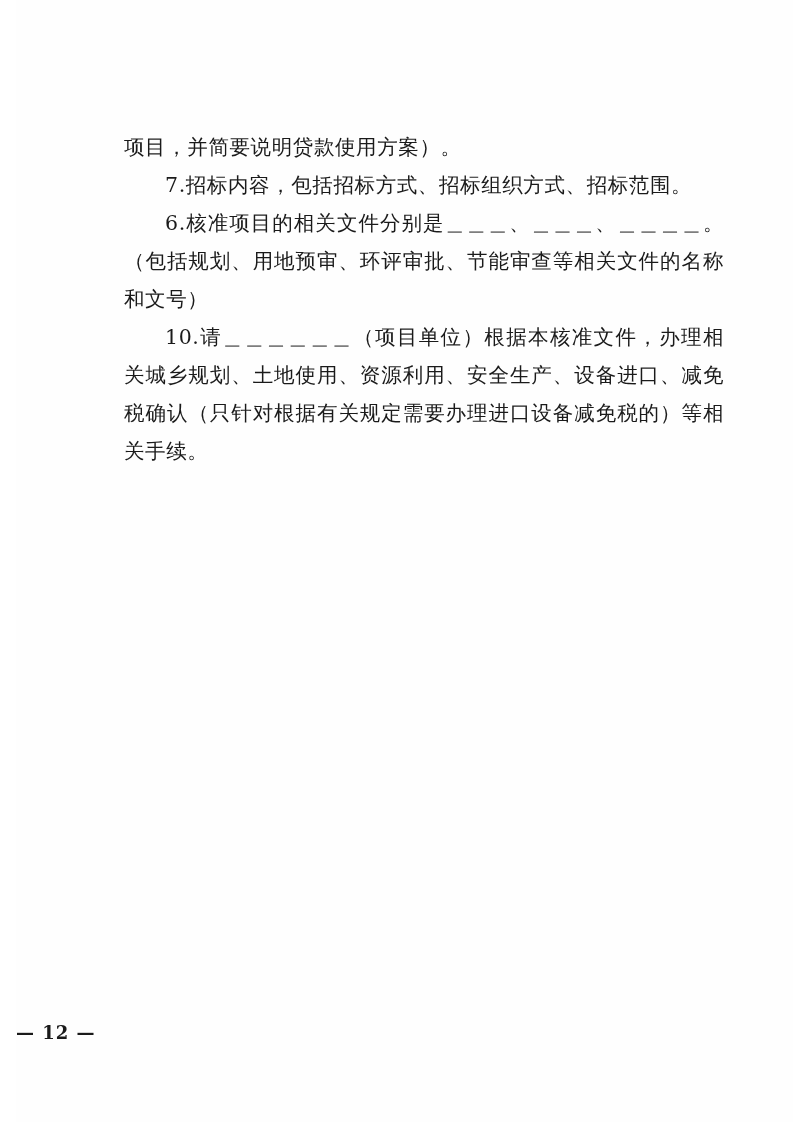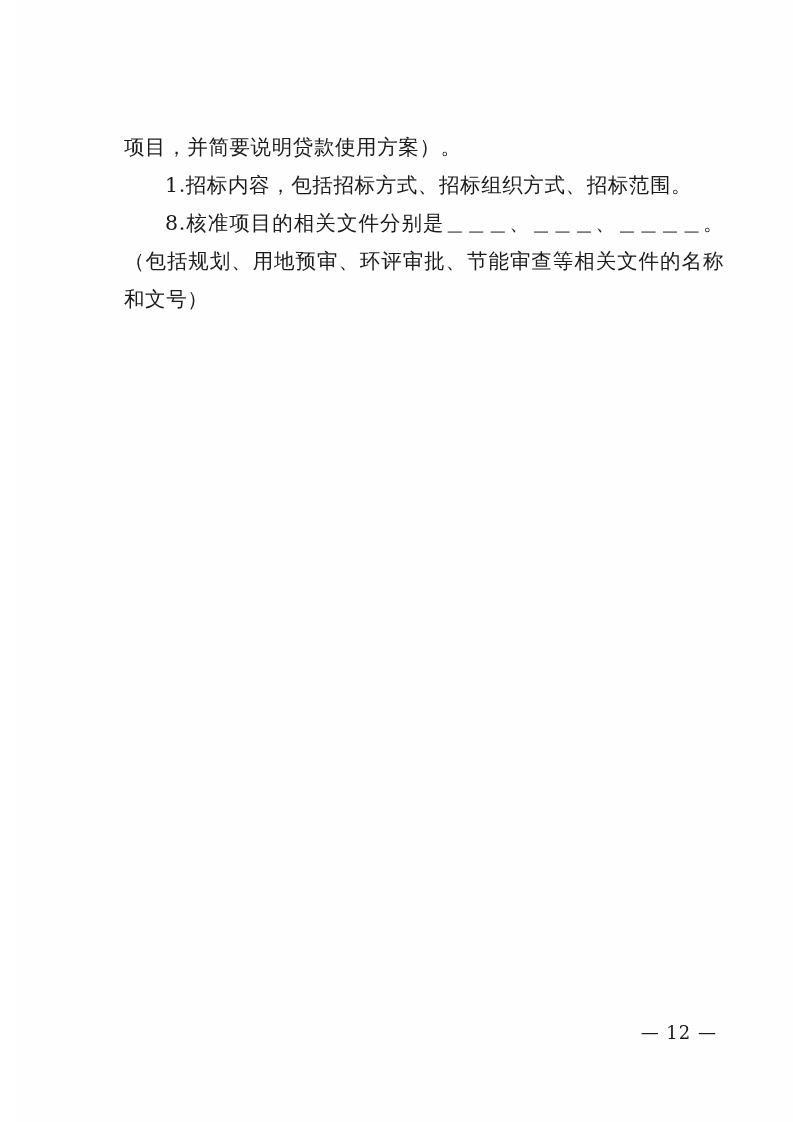--- a/index.html
+++ b/index.html
@@ -40,30 +40,32 @@
     word-break: break-all;
   }
   .indent {
     text-indent: 41px;
   }
   .pagenum {
     position: absolute;
     left: 0;
     top: 1022px;
     width: 701px;
-    text-align: right;
+    text-align: left;
     font-size: 18px;
     letter-spacing: 1px;
     color: #1a1a1a;
     font-family: "DejaVu Serif", "Liberation Serif", serif;
+    font-weight: bold;
   }
 </style>
 </head>
 <body>
 
 <div class="page">
   <div class="content">
     <p class="para">项目，并简要说明贷款使用方案）。</p>
-    <p class="para indent">1.招标内容，包括招标方式、招标组织方式、招标范围。</p>
-    <p class="para indent">8.核准项目的相关文件分别是＿＿＿、＿＿＿、＿＿＿＿。（包括规划、用地预审、环评审批、节能审查等相关文件的名称和文号）</p>
+    <p class="para indent">7.招标内容，包括招标方式、招标组织方式、招标范围。</p>
+    <p class="para indent">6.核准项目的相关文件分别是＿＿＿、＿＿＿、＿＿＿＿。（包括规划、用地预审、环评审批、节能审查等相关文件的名称和文号）</p>
+    <p class="para indent">10.请＿＿＿＿＿＿（项目单位）根据本核准文件，办理相关城乡规划、土地使用、资源利用、安全生产、设备进口、减免税确认（只针对根据有关规定需要办理进口设备减免税的）等相关手续。</p>
   </div>
   <div class="pagenum">— 12 —</div>
 </div>
 
 </body></html>

